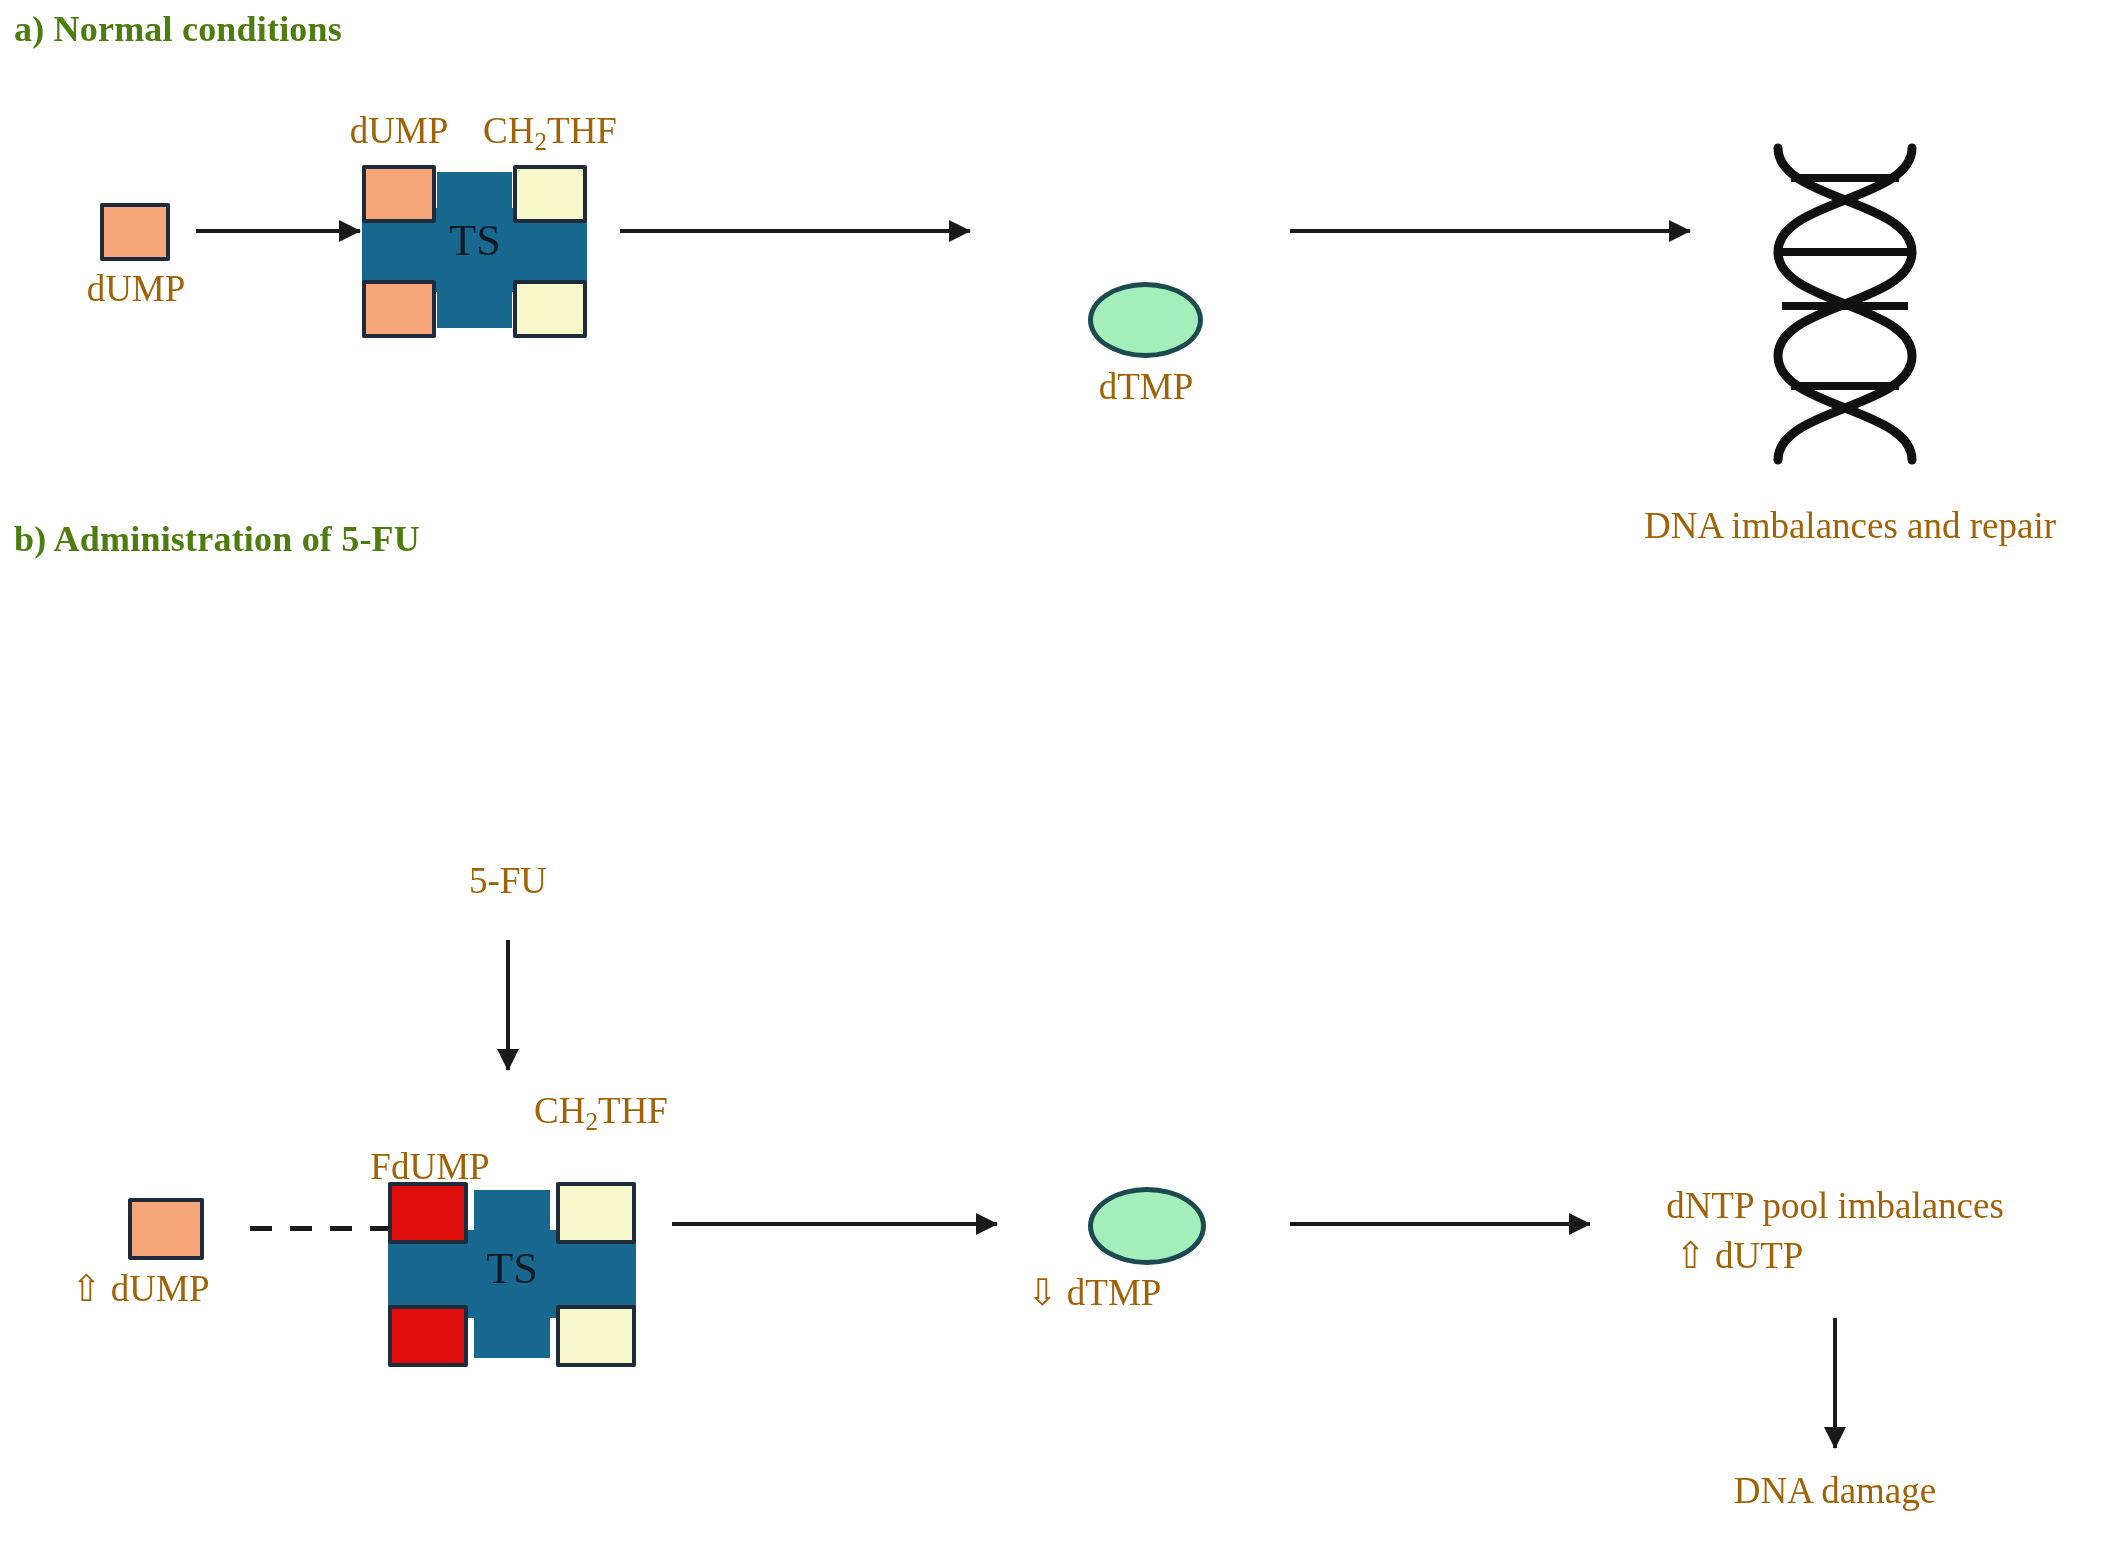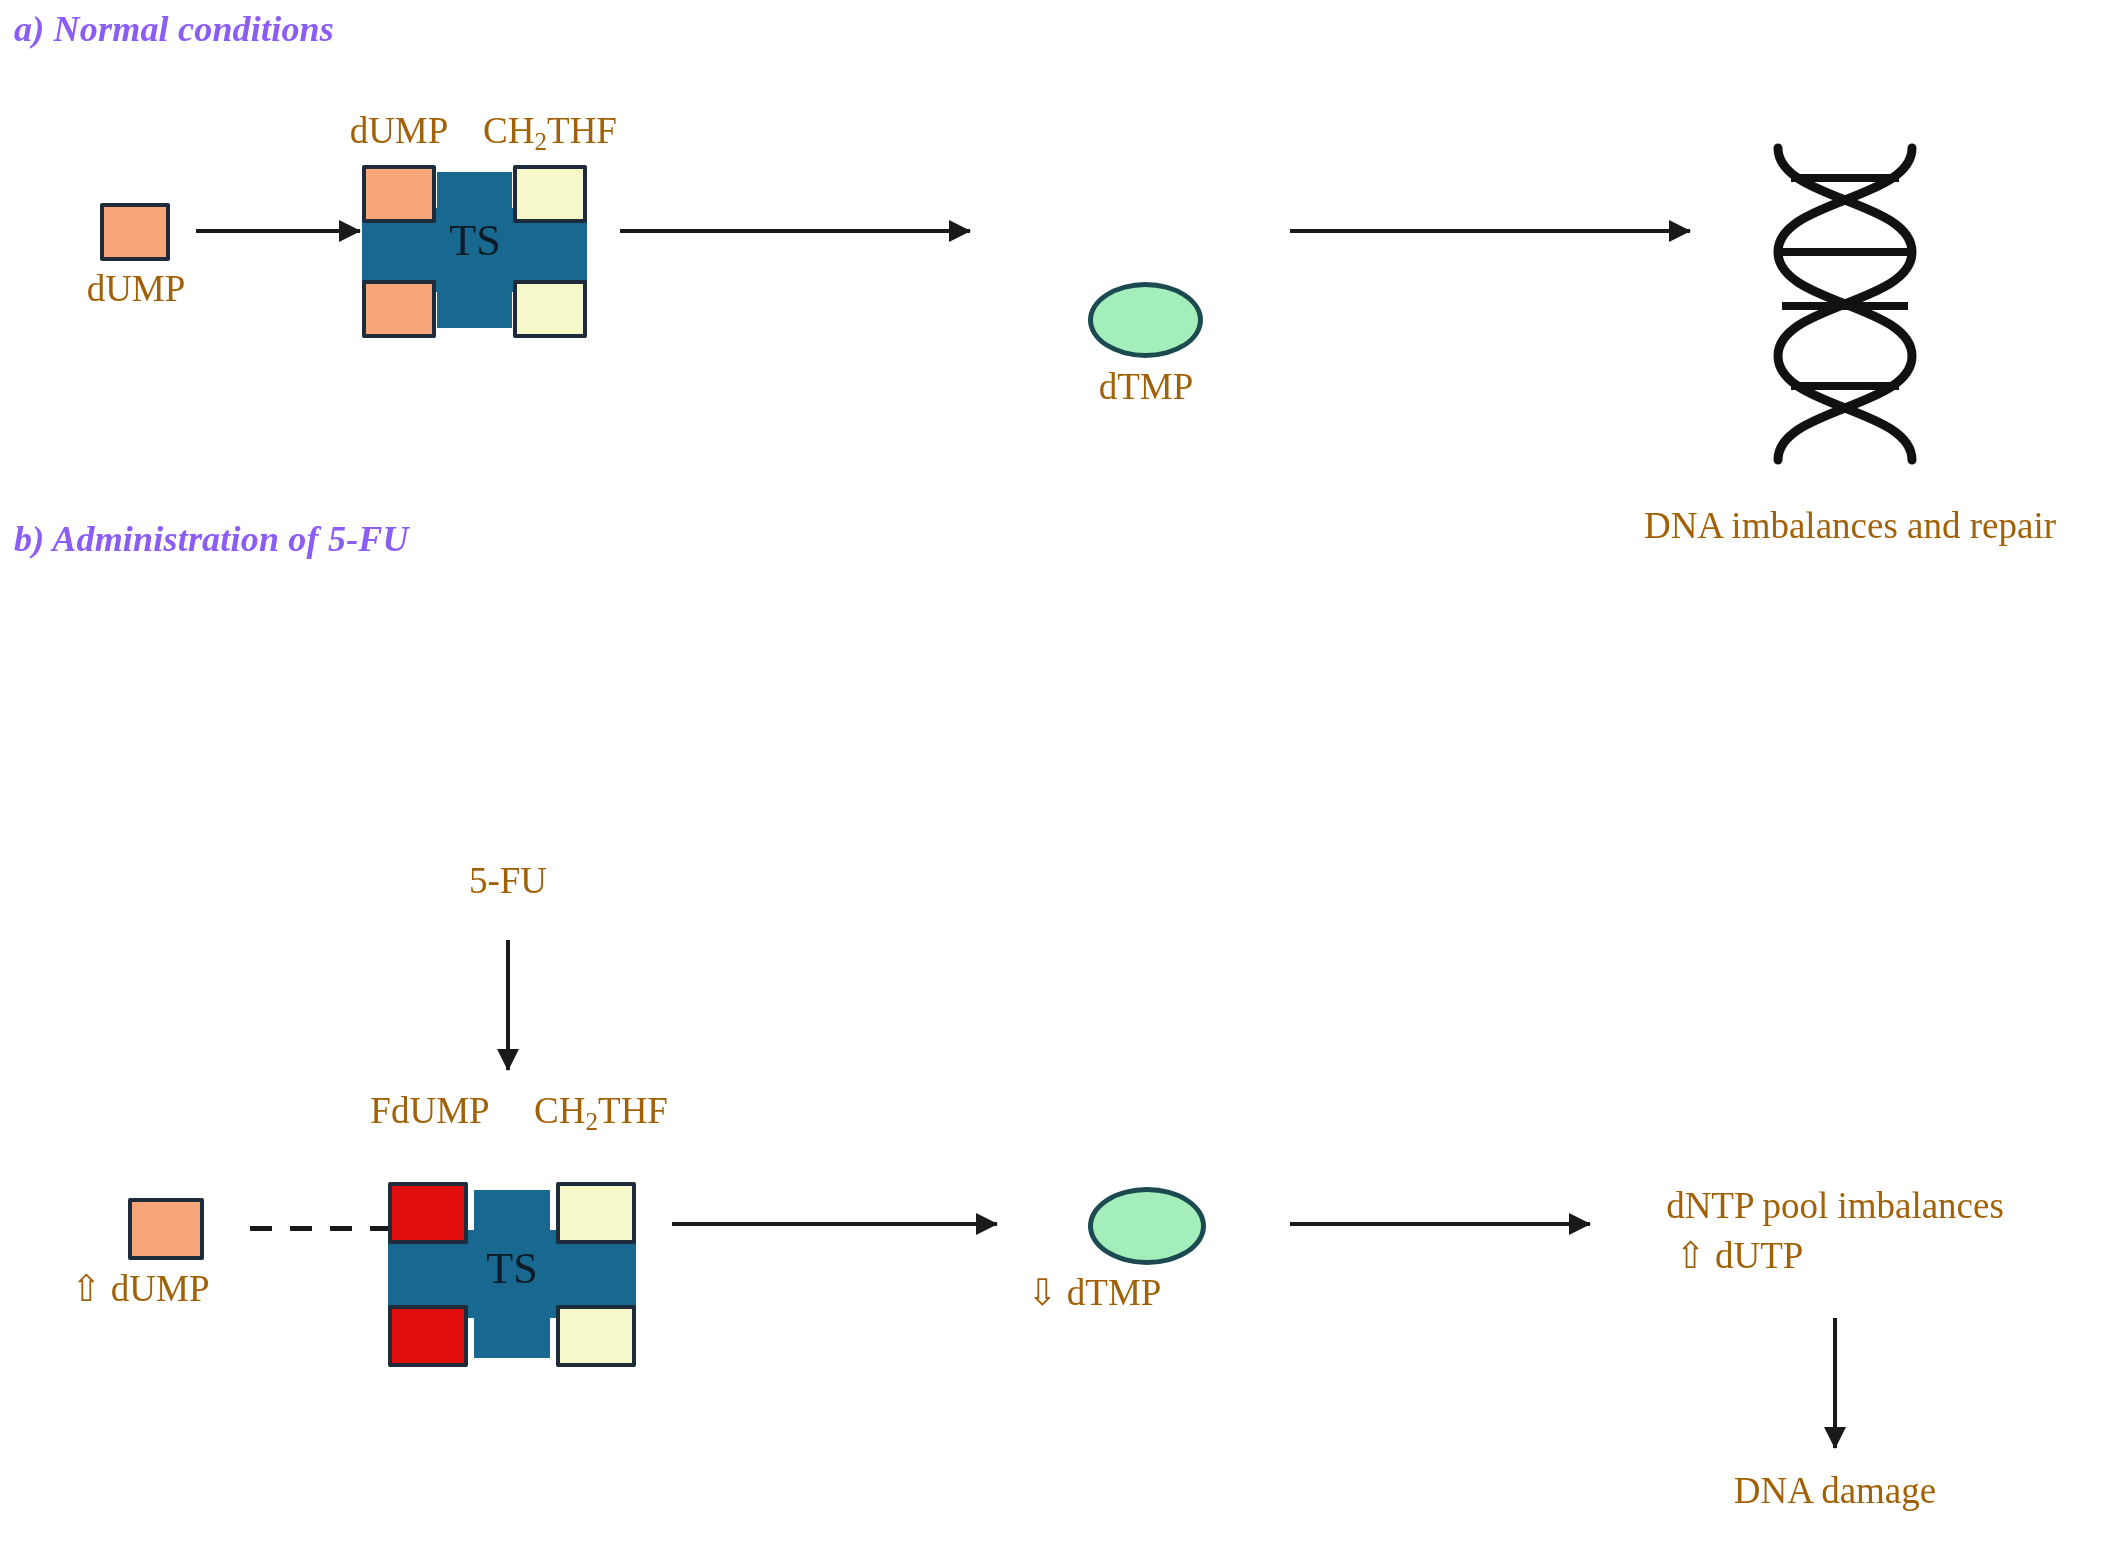--- a/index.html
+++ b/index.html
@@ -15,23 +15,22 @@
     color: #1a1a1a;
     overflow: hidden;
   }
 
   .panel-title {
     position: absolute;
     font-family: "Liberation Serif", "DejaVu Serif", serif;
     font-weight: bold;
     font-size: 36px;
     letter-spacing: 0.2px;
-    color: #8b5cf6;
+    color: #4d7c0f;
     white-space: nowrap;
-    font-style: italic;
   }
   #title-a { left: 14px; top: 8px; }
   #title-b { left: 14px; top: 518px; }
 
   .lbl {
     position: absolute;
     font-family: "Liberation Serif", "DejaVu Serif", serif;
     font-size: 37px;
     color: #a16207;
     white-space: nowrap;
@@ -192,21 +191,21 @@
 <div class="ts-wrap">
   <div class="ts-bar" style="left:474px; top:1190px; width:76px; height:168px;"></div>
   <div class="ts-bar" style="left:388px; top:1230px; width:248px; height:88px;"></div>
   <div class="ts-text" style="left:512px; top:1268px;">TS</div>
 </div>
 <div class="sq red" style="left:388px; top:1182px; width:80px; height:62px;"></div>
 <div class="sq red" style="left:388px; top:1305px; width:80px; height:62px;"></div>
 <div class="sq yellow" style="left:556px; top:1182px; width:80px; height:62px;"></div>
 <div class="sq yellow" style="left:556px; top:1305px; width:80px; height:62px;"></div>
 
-<div class="lbl center" style="left:430px; top:1090px;text-align:right;">FdUMP</div>
+<div class="lbl center" style="left:430px; top:1146px;text-align:right;">FdUMP</div>
 <div class="lbl center" style="left:601px; top:1090px;"><span>CH</span><span class="sub">2</span><span>THF</span></div>
 
 <div class="arrow-h" style="left:672px; top:1213px; width:325px; height:22px;">
   <div class="shaft"></div>
     <div class="head"></div>
 </div>
 
 <div class="ellipse" style="left:1088px; top:1187px; width:118px; height:78px;"></div>
 <div class="lbl center" style="left:1094px; top:1272px;">⇩ dTMP</div>
 

